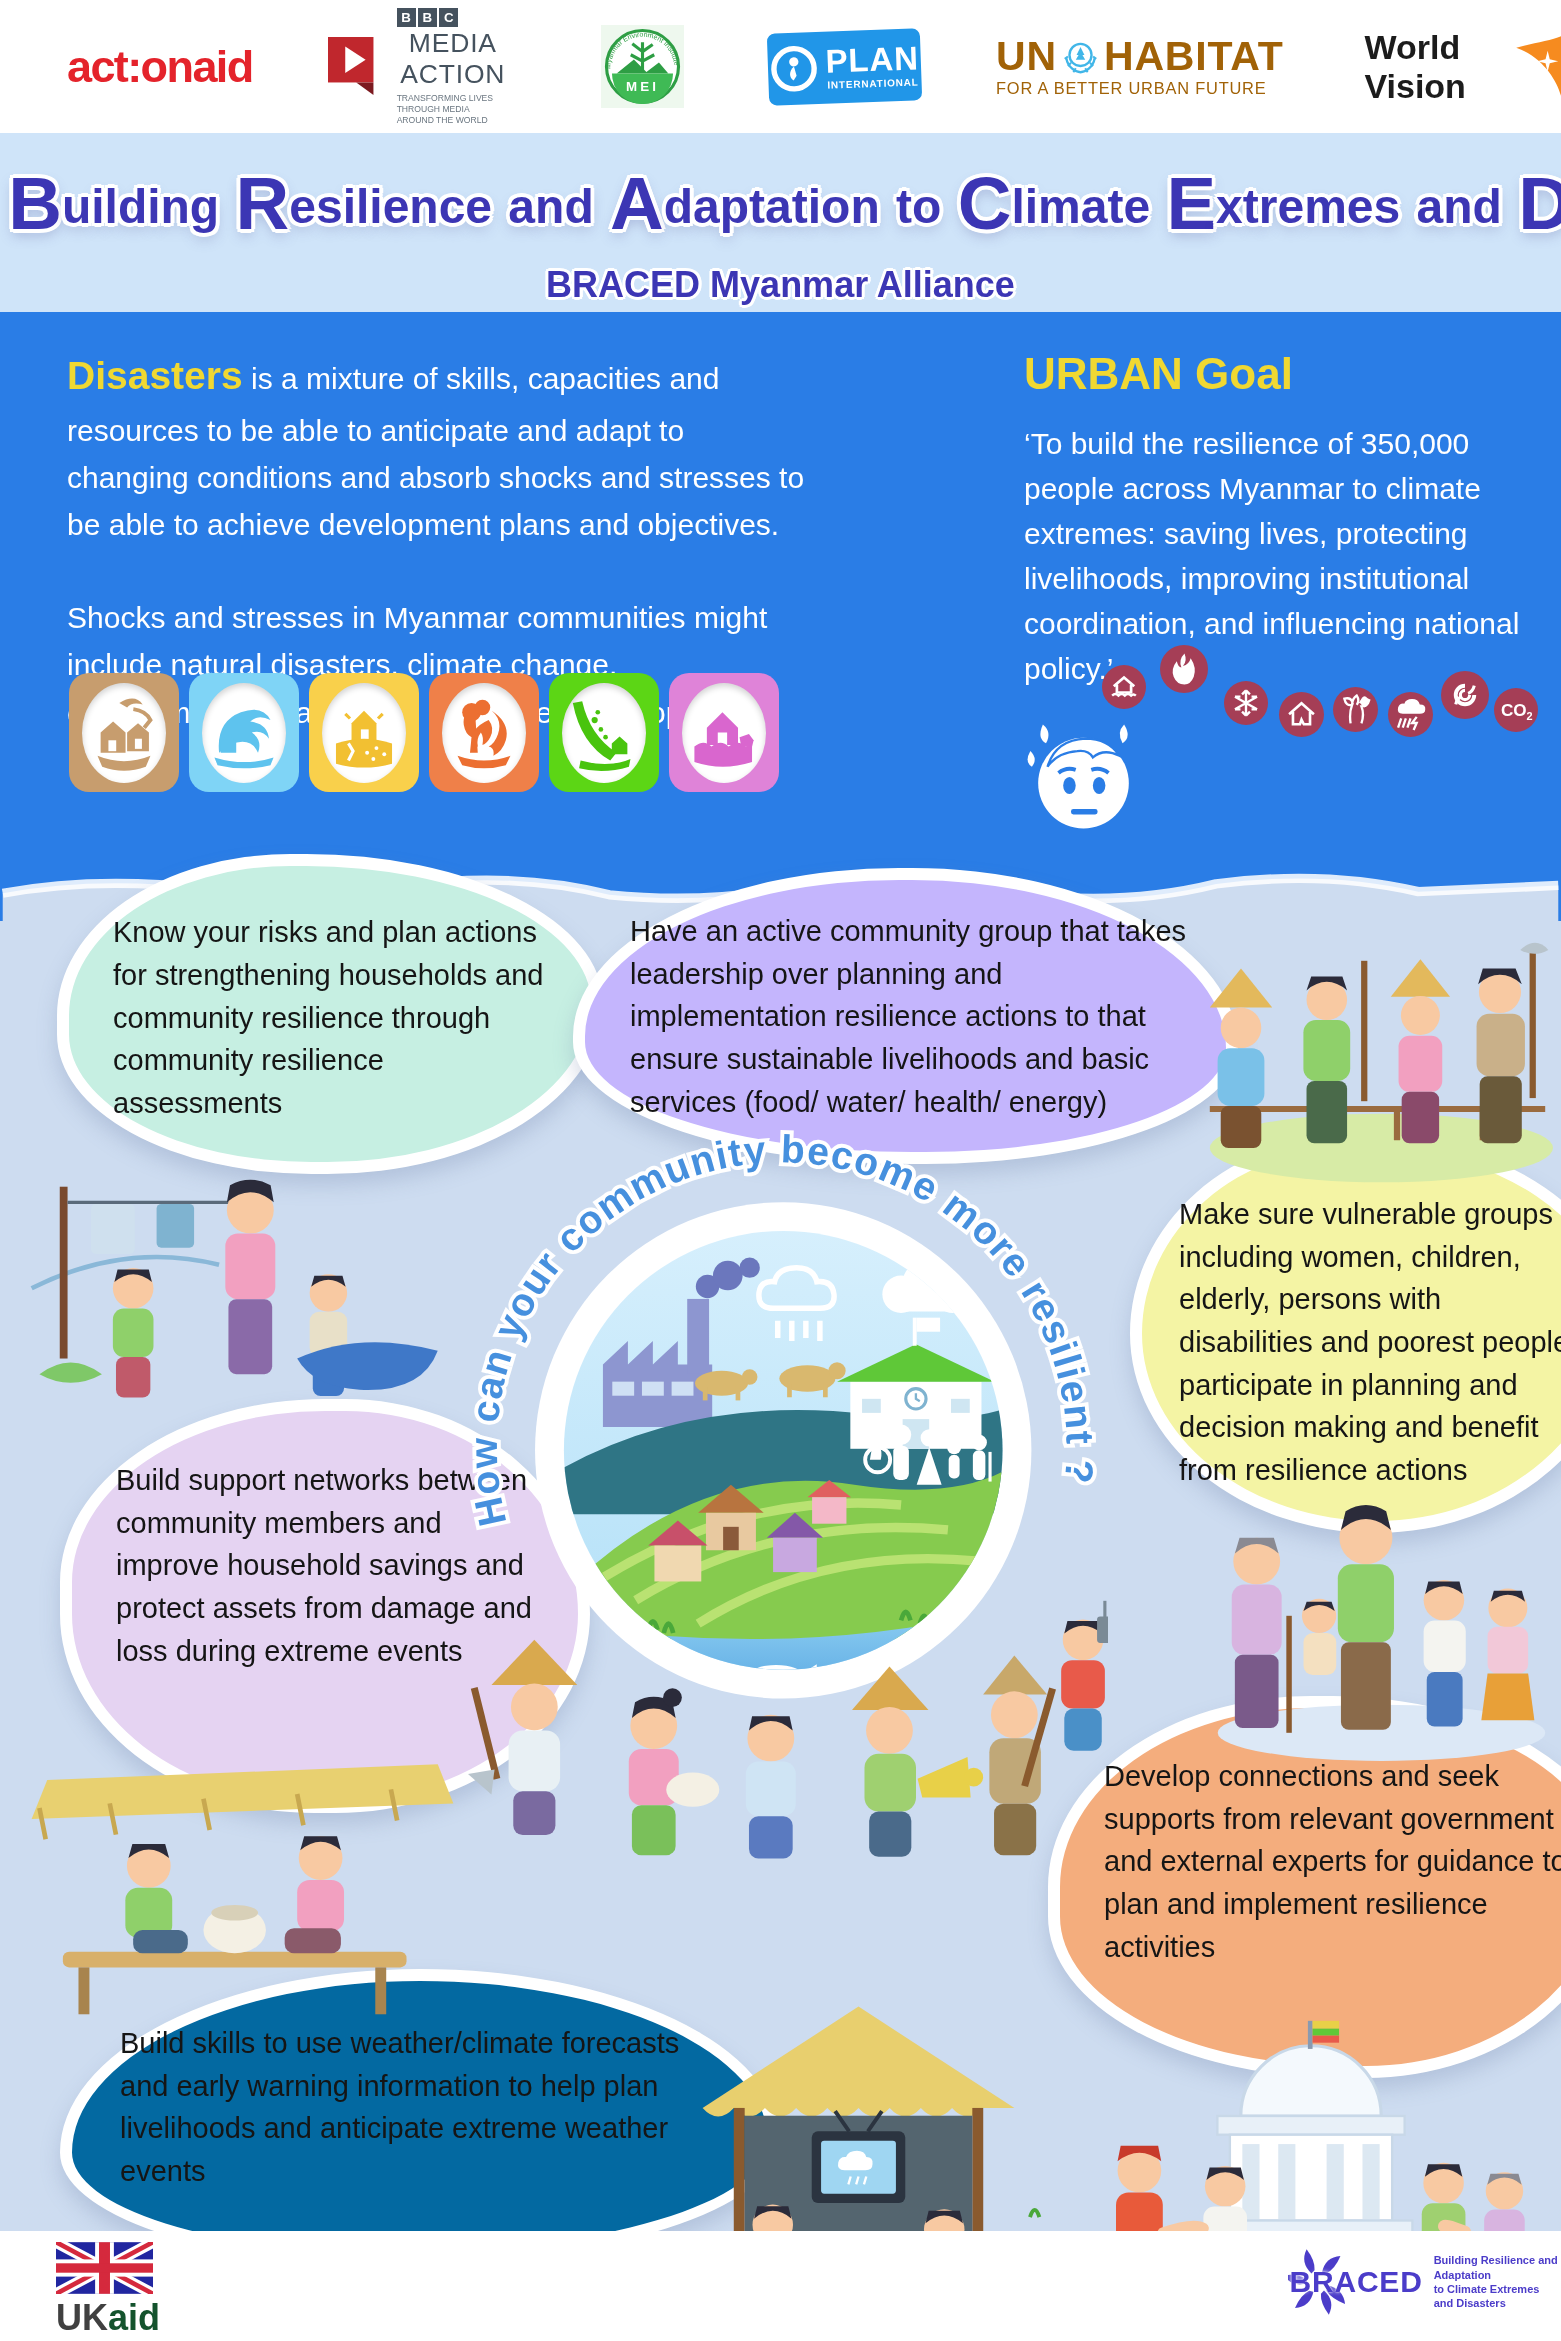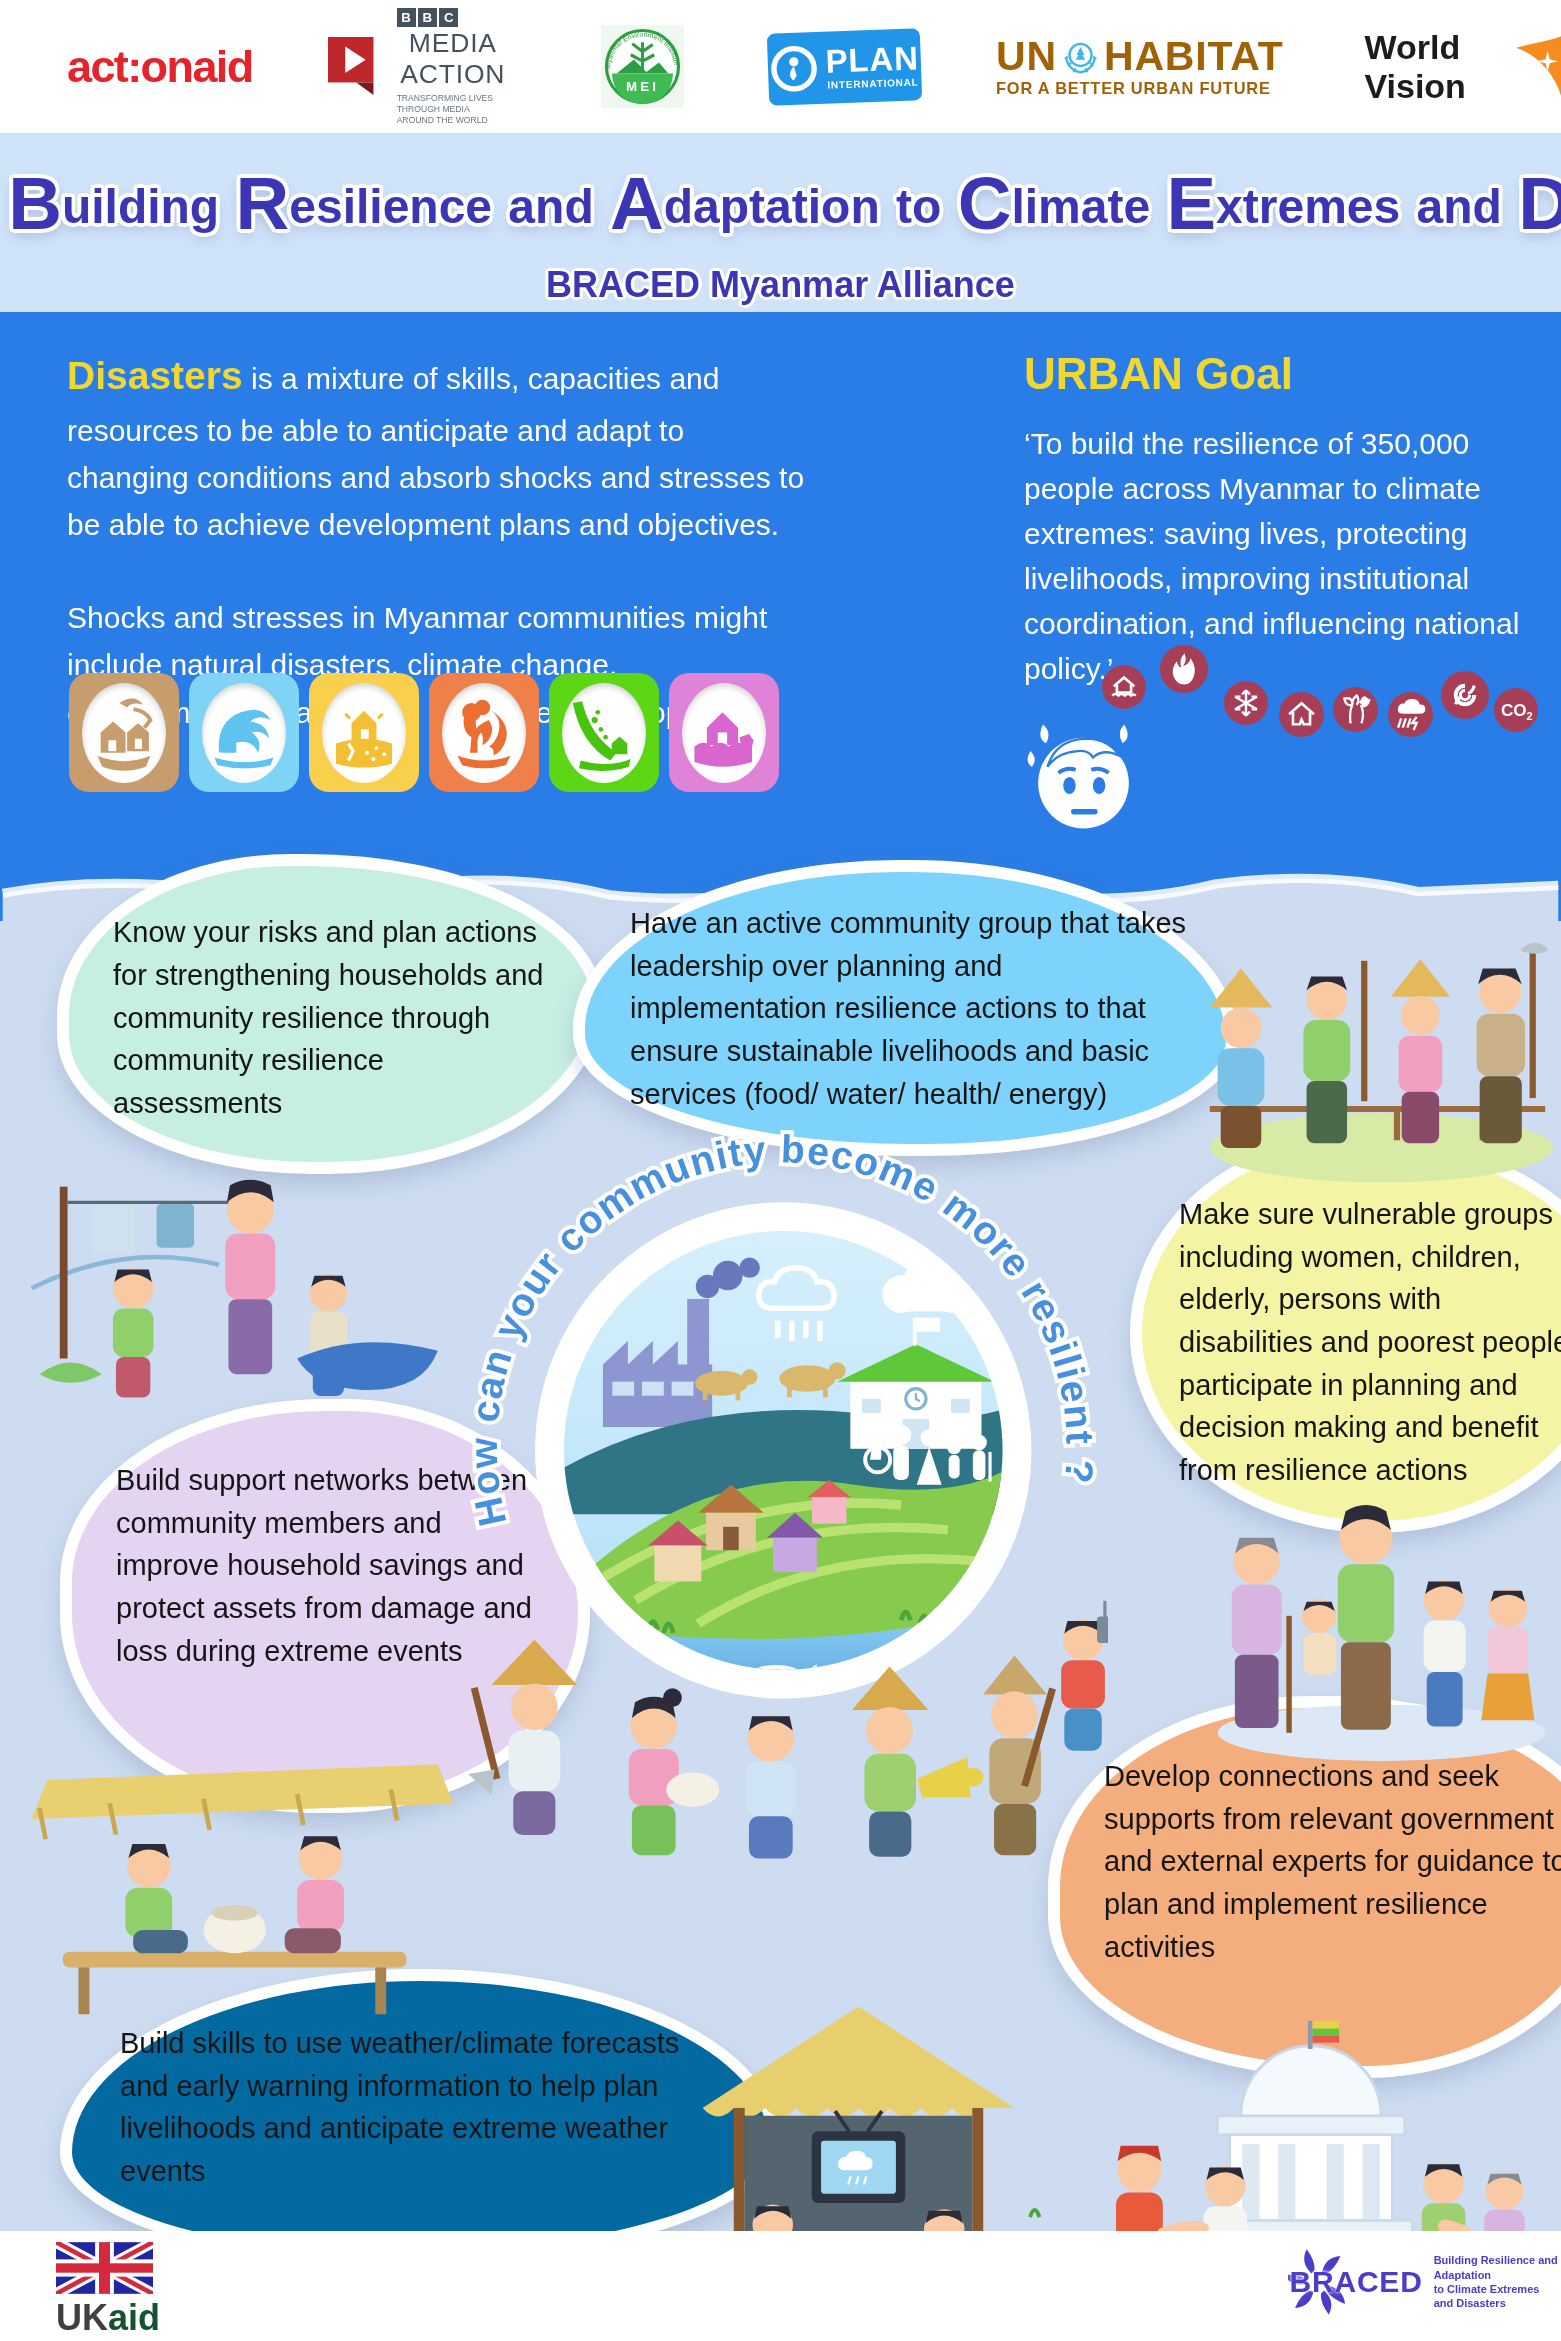--- a/index.html
+++ b/index.html
@@ -15,21 +15,21 @@
       font-size:13.3px;width:19px;height:19px;line-height:19px;text-align:center;margin-right:2.3px;}
   .bbc-media{font-size:26.5px;color:#45525e;letter-spacing:0.8px;margin-top:1.6px;text-align:center;}
   .bbc-tag{font-size:8.6px;color:#6a7680;line-height:1.25;margin-top:3.1px;}
   .plan-box{width:153px;height:72px;background:#2196e8;border-radius:7.8px;display:flex;
             align-items:center;justify-content:center;transform:rotate(-2deg);}
   .plan-words{color:#fff;text-align:center;line-height:1;margin-left:7.8px;}
   .plan-main{font-size:33px;font-weight:bold;letter-spacing:0.8px;}
   .plan-sub{font-size:10px;font-weight:bold;letter-spacing:0.8px;margin-top:2.3px;}
   .un-block{color:#a16207;line-height:1;}
   .un-top{display:flex;align-items:center;font-size:41px;font-weight:bold;letter-spacing:0.8px;}
-  .un-bottom{font-size:16.4px;margin-top:3.1px;letter-spacing:0.8px;font-weight:bold;}
+  .un-bottom{font-size:16.4px;margin-top:3.1px;letter-spacing:0.8px;}
   .wv-text{font-size:34px;font-weight:bold;color:#1c1c1c;letter-spacing:0px;}
   
   .title-band{position:absolute;left:0;top:133px;width:1561px;height:180px;background:#cfe4f9;}
   .title-main{position:absolute;left:0;top:28px;width:1561px;text-align:center;
       font-size:48px;font-weight:bold;color:#3c36b4;
       text-shadow:-3.1px -3.1px 0 #fff,3.1px -3.1px 0 #fff,-3.1px 3.1px 0 #fff,3.1px 3.1px 0 #fff,
                   -3.9px 0 0 #fff,3.9px 0 0 #fff,0 -3.9px 0 #fff,0 3.9px 0 #fff,0 6.2px 12.5px rgba(80,80,150,.35);}
   .title-main .tw{margin:0 .17em;}
   .title-main .cap{font-size:1.55em;vertical-align:-0.08em;}
   .title-sub{position:absolute;left:0;top:131px;width:1561px;text-align:center;
@@ -53,21 +53,21 @@
   .stress{position:absolute;left:1007px;top:328px;width:554px;height:219px;}
   .sc{position:absolute;border-radius:50%;background:#a53e56;display:flex;align-items:center;justify-content:center;}
   
   .main-area{position:absolute;left:0;top:859px;width:1561px;height:1374px;}
   .edge-svg{position:absolute;left:0;top:0;}
   .bubble{position:absolute;border:12.5px solid #ffffff;color:#151515;font-size:29px;line-height:1.47;
           box-shadow:0 11px 20px rgba(110,130,170,.28);}
   .bubble .bt{display:block;}
   .b-mint{left:57px;top:-4.7px;width:442px;height:251px;background:#c6efe2;
           border-radius:44% 56% 52% 48% / 52% 48% 55% 45%;padding:45px 36px 0 44px;}
-  .b-pink{left:573px;top:1px;width:557px;height:242px;background:#7dd3fc;
+  .b-pink{left:573px;top:9px;width:557px;height:242px;background:#c4b5fd;
           border-radius:50% 50% 48% 52% / 58% 62% 40% 42%;padding:30px 39px 0 45px;}
   .b-yellow{left:1130px;top:275px;width:401px;height:328px;background:#f4f4a4;
           border-radius:46% 54% 50% 50% / 50% 46% 54% 50%;padding:47px 31px 0 37px;}
   .b-lav{left:60px;top:540px;width:428px;height:342px;background:#e5d3f2;
           border-radius:52% 48% 50% 50% / 46% 54% 50% 50%;padding:48px 34px 0 44px;}
   .b-orange{left:1048px;top:837px;width:468px;height:311px;background:#f4ad7d;
           border-radius:48% 52% 46% 54% / 52% 48% 56% 44%;padding:47px 34px 0 44px;}
   .b-green{left:60px;top:1110px;width:612px;height:231px;background:#0369a1;
           border-radius:50% 50% 54% 46% / 62% 58% 42% 38%;padding:41px 36px 0 48px;}
   .center-svg{position:absolute;left:464px;top:265px;}

